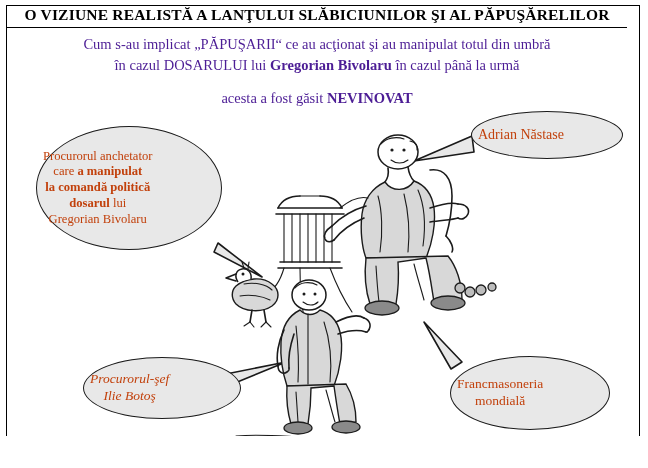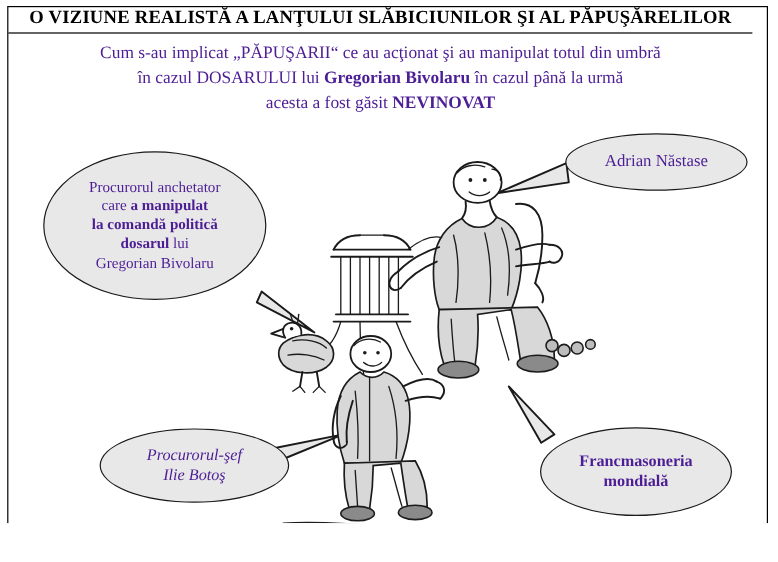--- a/index.html
+++ b/index.html
@@ -51,34 +51,34 @@
     position: absolute;
     width: 620px;
     left: 7px;
     text-align: center;
     font-size: 14.5px;
     color: #4c1d95;
     white-space: nowrap;
   }
   #sub1 { top: 36px; }
   #sub2 { top: 57px; }
-  #sub3 { top: 78px; }
+  #sub3 { top: 90px; }
 
   .bubble {
     position: absolute;
     background: #e8e8e8;
     border: 1.6px solid #1a1a1a;
     border-radius: 50%;
     display: flex;
     align-items: center;
-    justify-content: center;
+    justify-content: flex-start;
     text-align: center;
     box-sizing: border-box;
     line-height: 1.25;
-    color: #4c1d95;
+    color: #c2410c;
   }
   .bubble .txt {
     display: block;
     padding: 0 6px;
     font-size: 13px;
   }
   #bubble-prosecutor {
     left: 36px;
     top: 126px;
     width: 186px;
@@ -99,21 +99,21 @@
     height: 62px;
     font-style: italic;
   }
   #bubble-botos .txt { font-size: 13.5px; }
   #bubble-masonry {
     left: 450px;
     top: 356px;
     width: 160px;
     height: 74px;
   }
-  #bubble-masonry .txt { font-size: 13.5px; font-weight: bold; }
+  #bubble-masonry .txt { font-size: 13.5px; }
   svg { display: block; }
   #art {
     position: absolute;
     left: 0; top: 0;
     width: 648px;
     height: 468px;
     pointer-events: none;
   }
   .b { fill: none; stroke: #1b1b1b; stroke-width: 1.6; stroke-linecap: round; stroke-linejoin: round; }
   .bt { fill: none; stroke: #1b1b1b; stroke-width: 1.1; stroke-linecap: round; stroke-linejoin: round; }

